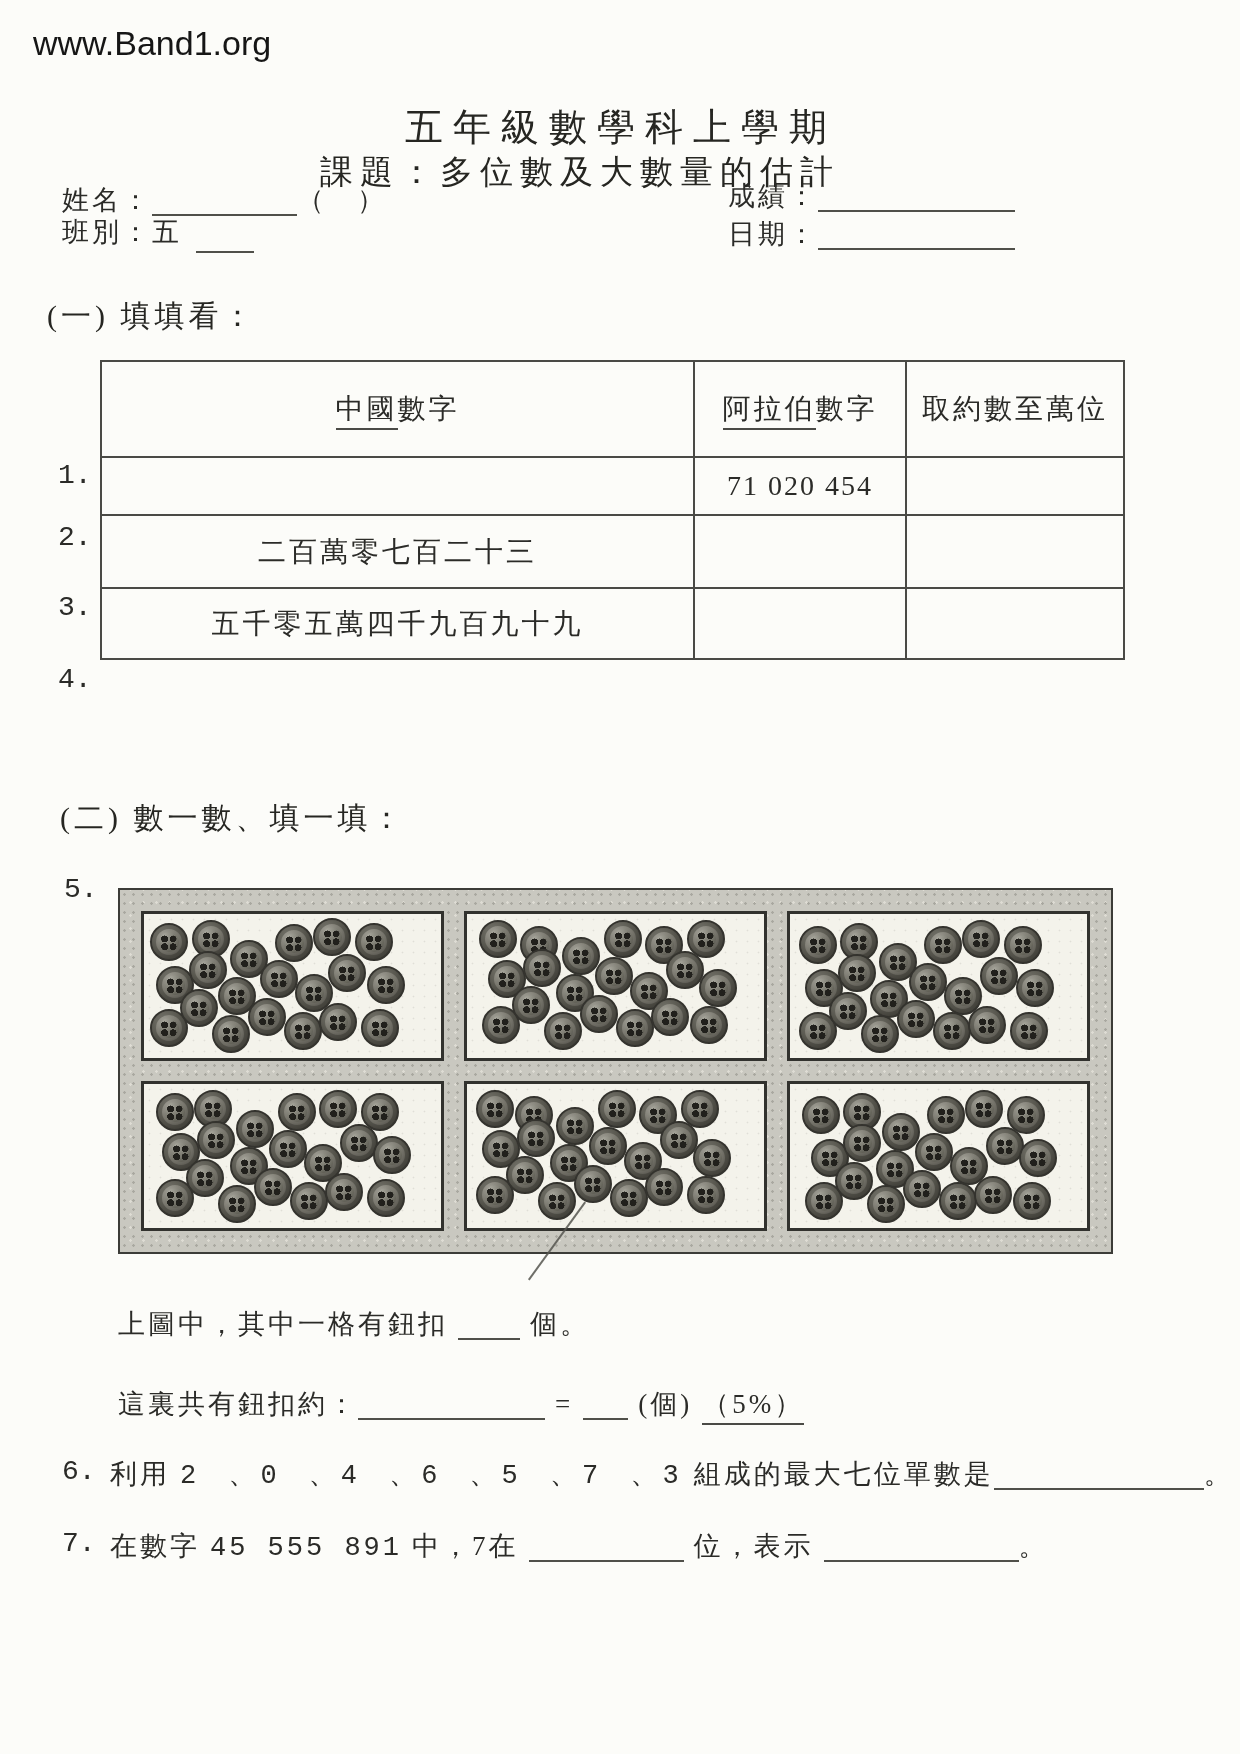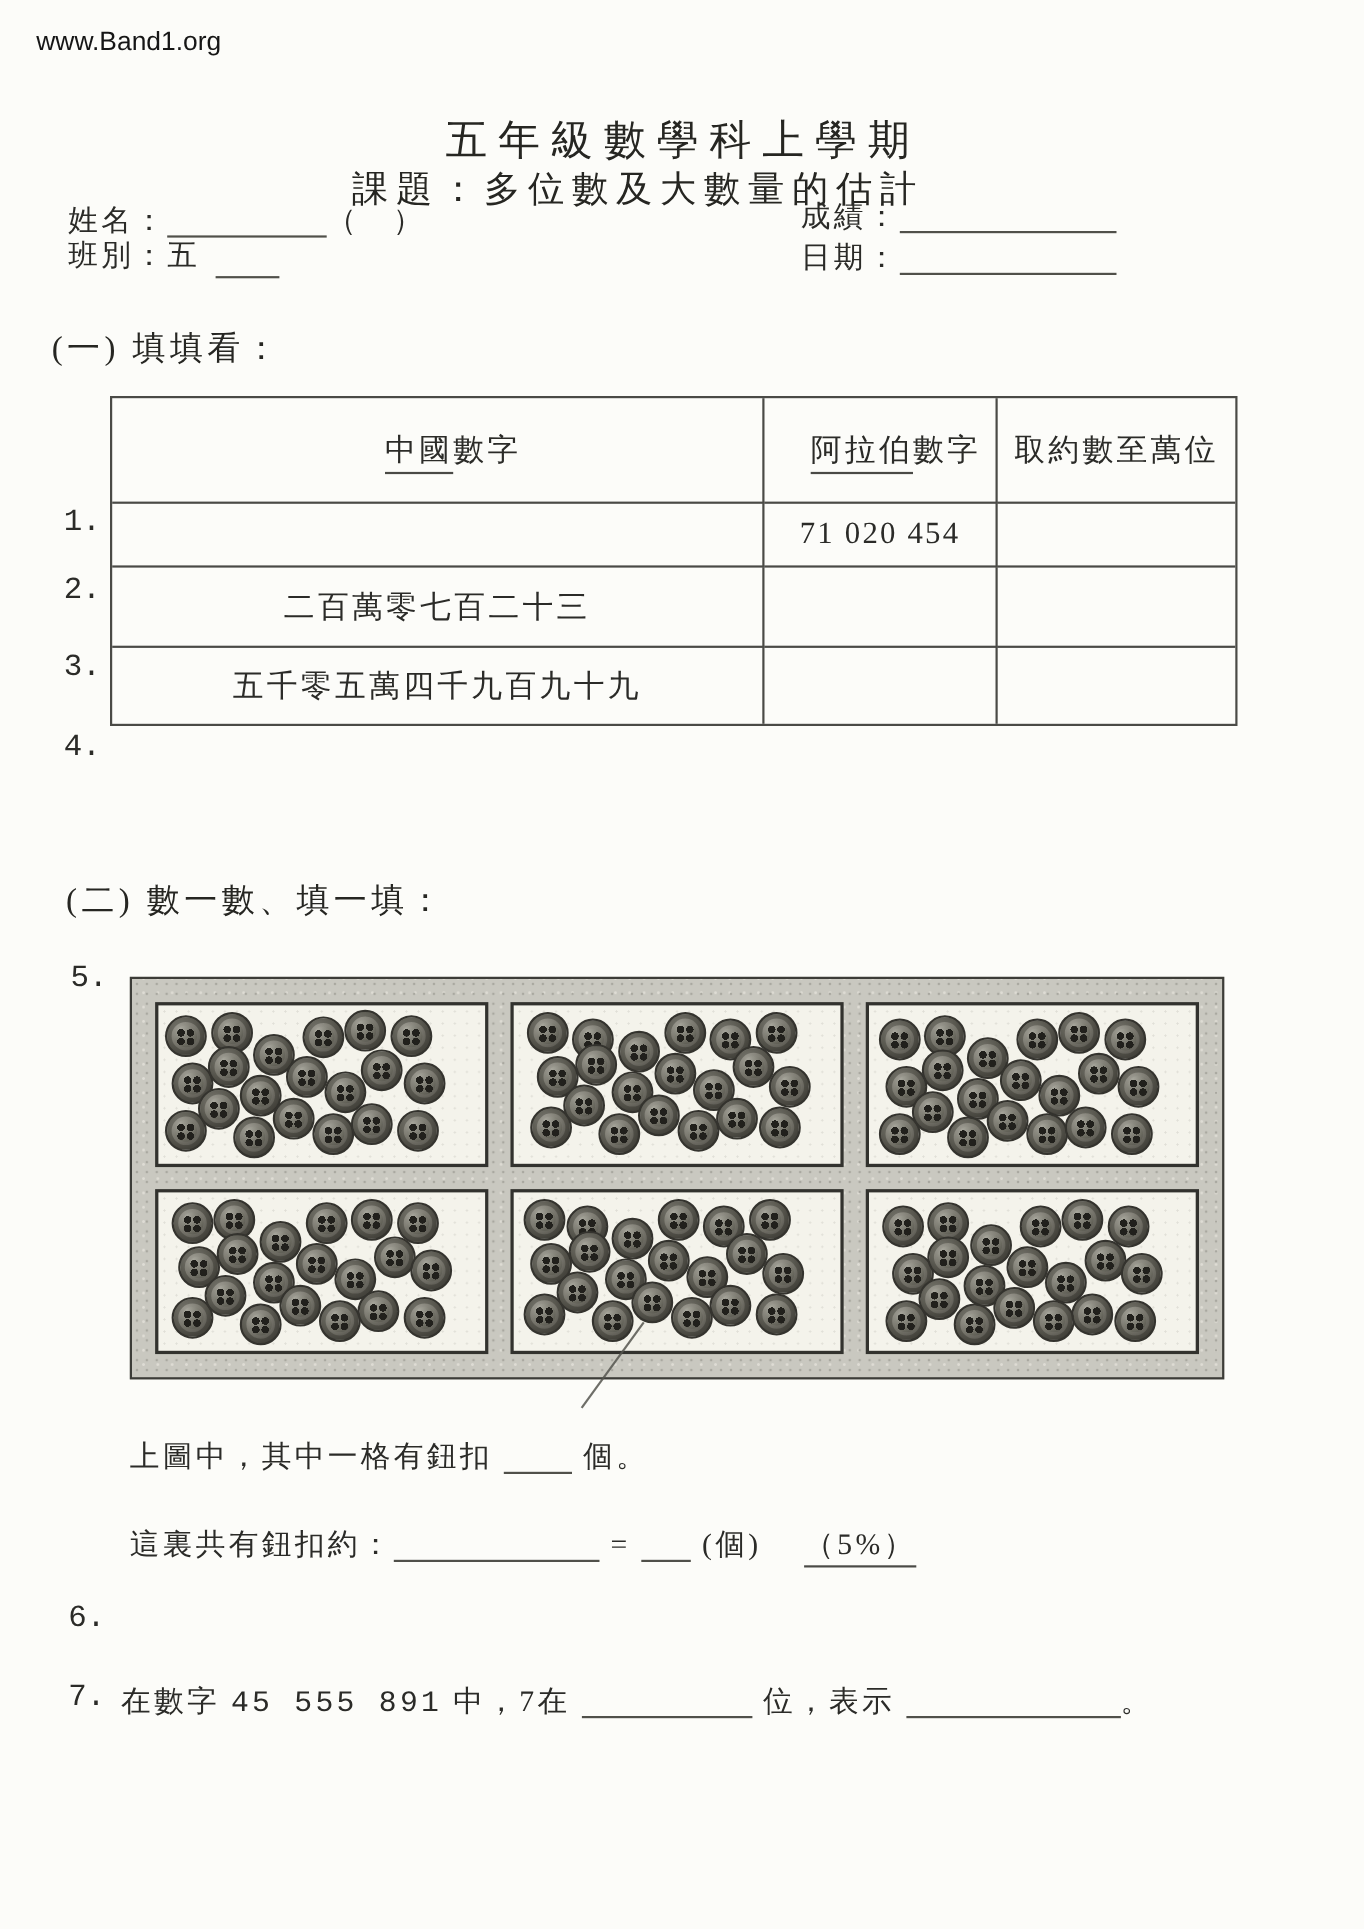--- a/index.html
+++ b/index.html
@@ -10,42 +10,42 @@
     background:#fcfcf9;
     color:#2b2b28;
     font-family:"Liberation Serif","DejaVu Serif",serif;
     overflow:hidden;
   }
   .abs{position:absolute;}
   .cn{font-family:"Liberation Serif","DejaVu Serif",serif;letter-spacing:3px;}
   .mono{font-family:"Liberation Mono","DejaVu Sans Mono",monospace;letter-spacing:1px;}
 
   .watermark{left:33px;top:24px;font-family:"Liberation Sans","DejaVu Sans",sans-serif;
-    font-size:24px;color:#161616;}
+    font-size:34px;color:#161616;}
   .title{left:405px;top:102px;font-size:38px;letter-spacing:10px;color:#262622;}
   .subtitle{left:320px;top:150px;font-size:33px;letter-spacing:7px;color:#262622;}
 
   .fieldrow{font-size:27px;white-space:nowrap;}
   .blank{display:inline-block;border-bottom:2px solid #50504a;height:27px;vertical-align:-7px;}
   .w145{width:145px}.w197{width:197px}.w58{width:58px}.w62{width:62px}
   .w187{width:187px}.w45{width:45px}.w210{width:210px}.w155{width:155px}.w195{width:195px}
 
   .s-heading{font-size:30px;letter-spacing:4px;color:#262622;}
 
   
   .ftable{left:100px;top:360px;border:2px solid #4a4a46;}
   .trow{display:grid;grid-template-columns:593px 212px 216px;}
   .tcell{border-right:2px solid #4a4a46;border-bottom:2px solid #4a4a46;
     display:flex;align-items:center;justify-content:center;
     font-size:28px;letter-spacing:3px;}
   .trow .tcell:last-child{border-right:none;}
   .trow:last-child .tcell{border-bottom:none;}
   .h96 .tcell{height:94px}.h58 .tcell{height:56px}.h74 .tcell{height:72px}
   .h73 .tcell{height:71px}.h71 .tcell{height:69px}
-  .u{border-bottom:2px solid #4a4a46;padding-bottom:4px;margin-left:29px;}
+  .u{border-bottom:2px solid #4a4a46;padding-bottom:4px;}
   .num-serif{font-family:"Liberation Serif","DejaVu Serif",serif;letter-spacing:2px;font-size:28px;}
   .rownum{font-size:28px;font-family:"Liberation Mono","DejaVu Sans Mono",monospace;color:#2b2b28;}
 
   
   .gridframe{
     left:118px;top:888px;width:995px;height:366px;box-sizing:border-box;
     border:2px solid #3c3c38;
     background-color:#c9c8c0;
     background-image:
       radial-gradient(#a9a8a0 1px, transparent 1.5px),
@@ -279,19 +279,22 @@
 
   <div class="abs qline cn" style="left:118px;top:1306px;">
     <span>上圖中，其中一格有鈕扣</span><span class="sp"></span><span class="blank w62"></span><span class="sp"></span><span>個。</span>
   </div>
 
   <div class="abs qline cn" style="left:118px;top:1386px;">
     <span>這裏共有鈕扣約：</span><span class="blank w187"></span><span class="sp"></span><span>=</span><span class="sp"></span><span class="blank w45"></span><span class="sp"></span><span>(個)</span><span class="sp"></span><span class="u">（5%）</span>
   </div>
 
   <div class="abs qnum" style="left:62px;top:1456px;">6.</div>
+  <div class="abs qline cn" style="left:110px;top:1456px;">
+    <span>利用</span><span class="sp"></span><span class="mono" style="letter-spacing:5px;word-spacing:6px;">2 、0 、4 、6 、5 、7 、3</span><span class="sp"></span><span>組成的最大七位單數是</span><span class="blank w210"></span><span>。</span>
+  </div>
 
   <div class="abs qnum" style="left:62px;top:1528px;">7.</div>
   <div class="abs qline cn" style="left:110px;top:1528px;">
     <span>在數字</span><span class="sp"></span><span class="mono" style="letter-spacing:3px;">45 555 891</span><span class="sp"></span><span>中，7在</span><span class="sp"></span><span class="blank w155"></span><span class="sp"></span><span>位，表示</span><span class="sp"></span><span class="blank w195"></span><span>。</span>
   </div>
 
 </div>
 
 </body></html>

